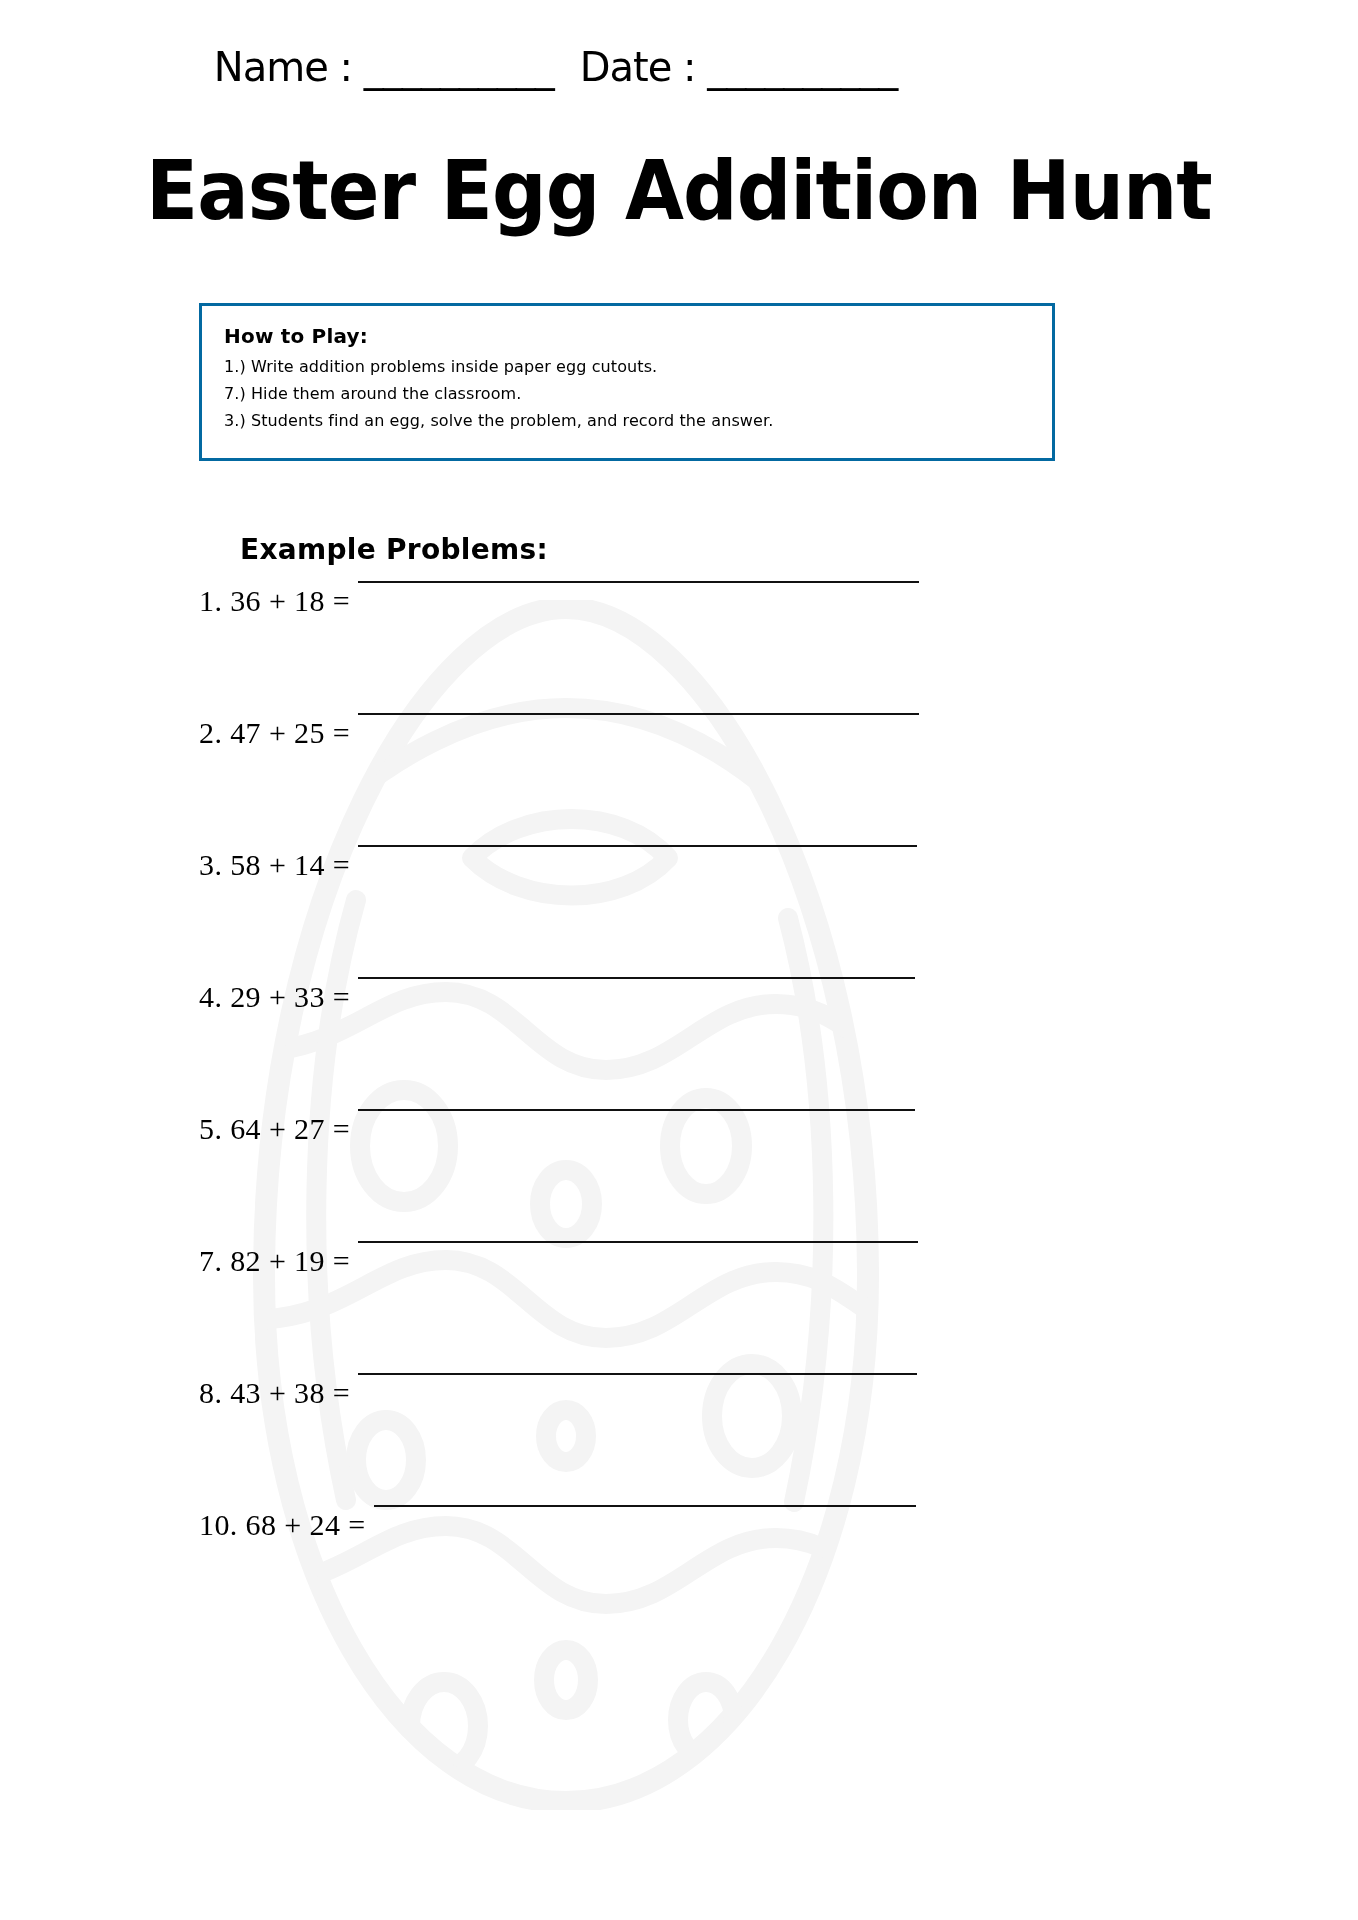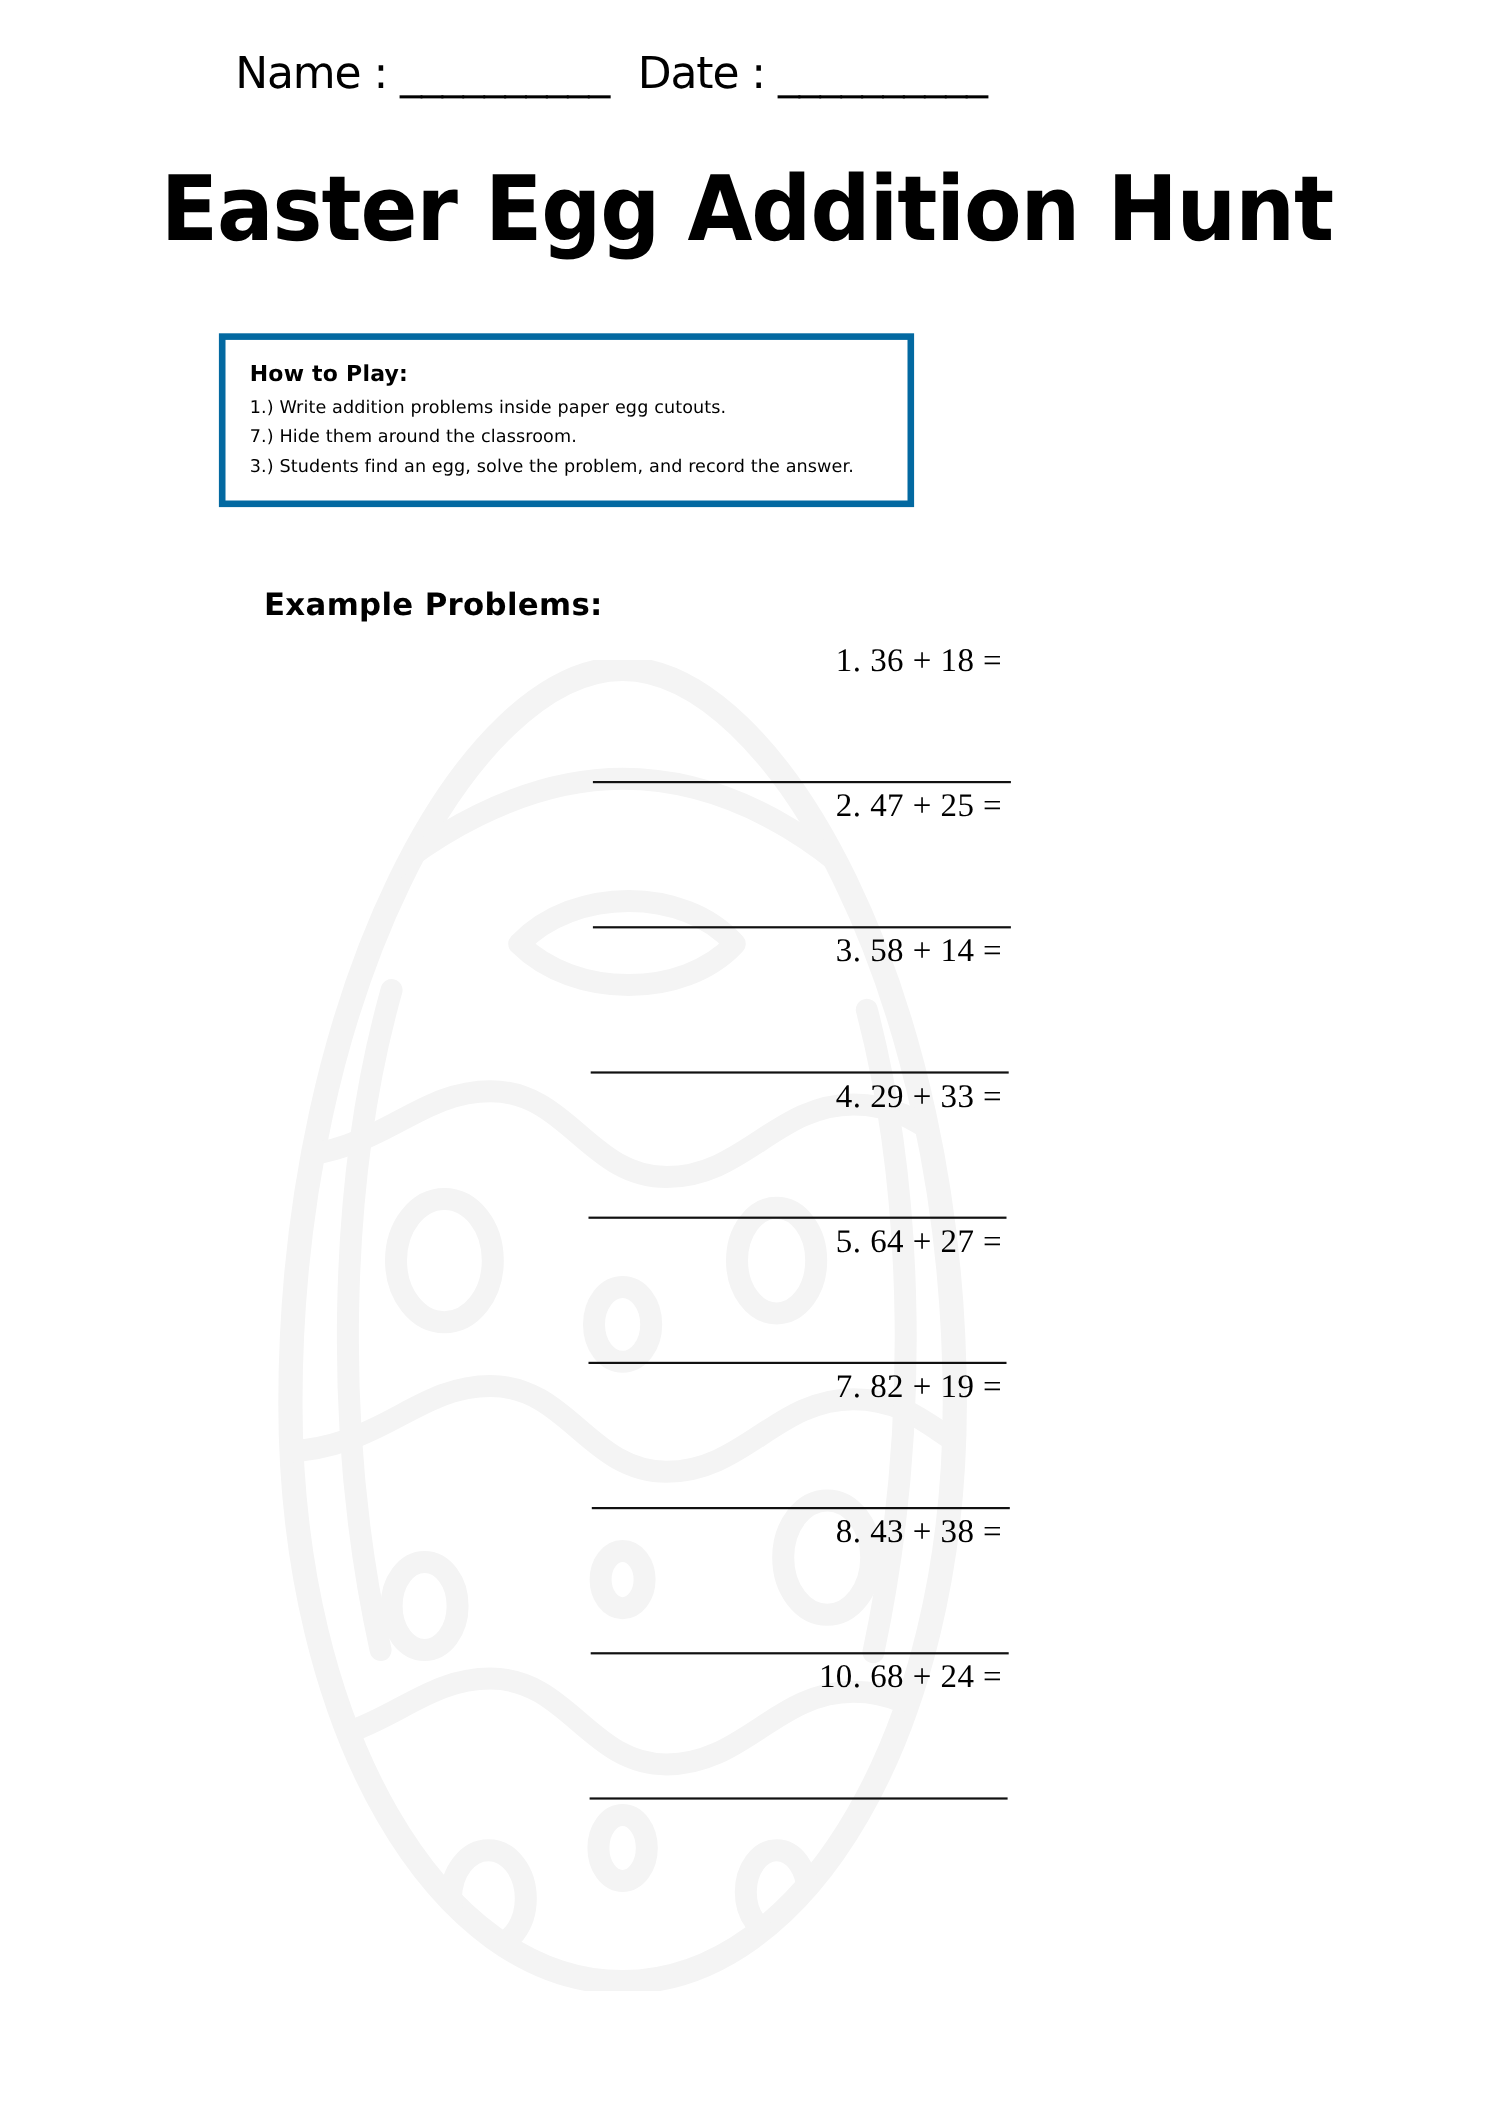--- a/index.html
+++ b/index.html
@@ -67,23 +67,23 @@
     transform: scaleX(0.93);
     transform-origin: center center;
     white-space: nowrap;
   }
 
   
   .howto-box {
     position: absolute;
     left: 199px;
     top: 303px;
-    width: 632px;
+    width: 856px;
     height: 158px;
-    border: 6px solid #0369a1;
+    border: 3px solid #0369a1;
     box-sizing: border-box;
     background: transparent;
   }
   .howto-inner {
     padding: 18px 0 0 22px;
   }
   .howto-title {
     font-family: "DejaVu Sans", sans-serif;
     font-size: 20px;
     font-weight: 700;
@@ -113,23 +113,22 @@
 
   
   .problems {
     position: absolute;
     left: 199px;
     top: 584px;
     width: 720px;
   }
   .problem-row {
     display: flex;
-    align-items: flex-end;
+    align-items: flex-start;
     height: 132px;
-    flex-direction: column;
   }
   .problem-text {
     font-family: "Liberation Serif", serif;
     font-size: 30px;
     font-weight: 400;
     letter-spacing: 0.4px;
     white-space: nowrap;
     flex: 0 0 auto;
     padding-right: 8px;
   }

